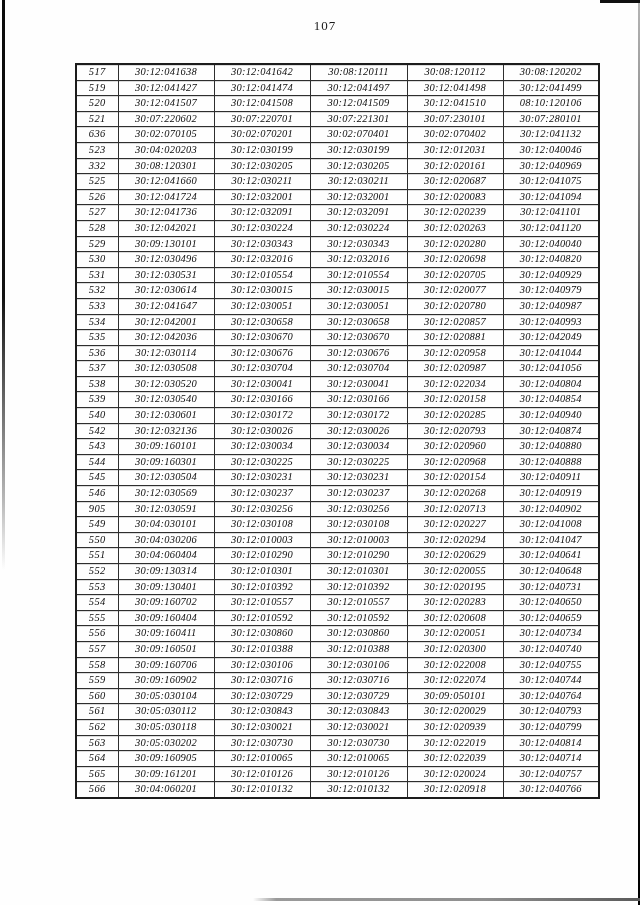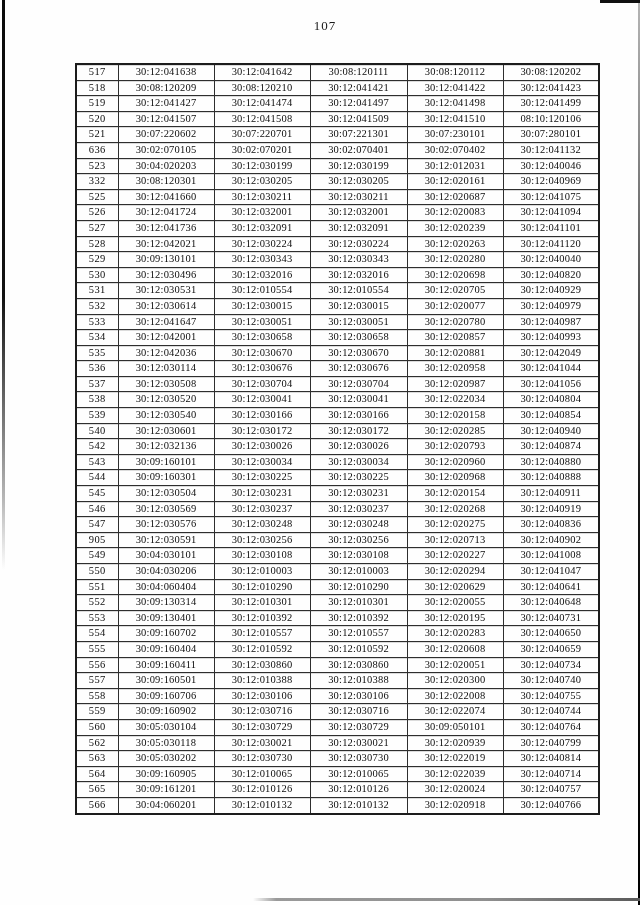--- a/index.html
+++ b/index.html
@@ -28,20 +28,21 @@
   }
   
   table.codes {
     position: absolute;
     left: 75px;
     top: 63px;
     width: 523px;
     border-collapse: collapse;
     table-layout: fixed;
     border: 2px solid #1c1c1c;
+    font-style: italic;
   }
   table.codes td {
     border: 1px solid #2e2e2e;
     border-top: 1px solid #3a3a3a;
     height: 14.6px;
     padding: 0;
     text-align: center;
     vertical-align: middle;
     font-size: 10.5px;
     line-height: 14.6px;
@@ -110,28 +111,20 @@
     <tbody>
         <tr>
       <td class="idx">517</td>
       <td>30:12:041638</td>
       <td>30:12:041642</td>
       <td>30:08:120111</td>
       <td>30:08:120112</td>
       <td>30:08:120202</td>
     </tr>
         <tr>
-      <td class="idx">518</td>
-      <td>30:08:120209</td>
-      <td>30:08:120210</td>
-      <td>30:12:041421</td>
-      <td>30:12:041422</td>
-      <td>30:12:041423</td>
-    </tr>
-        <tr>
       <td class="idx">519</td>
       <td>30:12:041427</td>
       <td>30:12:041474</td>
       <td>30:12:041497</td>
       <td>30:12:041498</td>
       <td>30:12:041499</td>
     </tr>
         <tr>
       <td class="idx">520</td>
       <td>30:12:041507</td>
@@ -334,28 +327,20 @@
     </tr>
         <tr>
       <td class="idx">546</td>
       <td>30:12:030569</td>
       <td>30:12:030237</td>
       <td>30:12:030237</td>
       <td>30:12:020268</td>
       <td>30:12:040919</td>
     </tr>
         <tr>
-      <td class="idx">547</td>
-      <td>30:12:030576</td>
-      <td>30:12:030248</td>
-      <td>30:12:030248</td>
-      <td>30:12:020275</td>
-      <td>30:12:040836</td>
-    </tr>
-        <tr>
       <td class="idx">905</td>
       <td>30:12:030591</td>
       <td>30:12:030256</td>
       <td>30:12:030256</td>
       <td>30:12:020713</td>
       <td>30:12:040902</td>
     </tr>
         <tr>
       <td class="idx">549</td>
       <td>30:04:030101</td>
@@ -446,20 +431,28 @@
     </tr>
         <tr>
       <td class="idx">560</td>
       <td>30:05:030104</td>
       <td>30:12:030729</td>
       <td>30:12:030729</td>
       <td>30:09:050101</td>
       <td>30:12:040764</td>
     </tr>
         <tr>
+      <td class="idx">561</td>
+      <td>30:05:030112</td>
+      <td>30:12:030843</td>
+      <td>30:12:030843</td>
+      <td>30:12:020029</td>
+      <td>30:12:040793</td>
+    </tr>
+        <tr>
       <td class="idx">562</td>
       <td>30:05:030118</td>
       <td>30:12:030021</td>
       <td>30:12:030021</td>
       <td>30:12:020939</td>
       <td>30:12:040799</td>
     </tr>
         <tr>
       <td class="idx">563</td>
       <td>30:05:030202</td>

